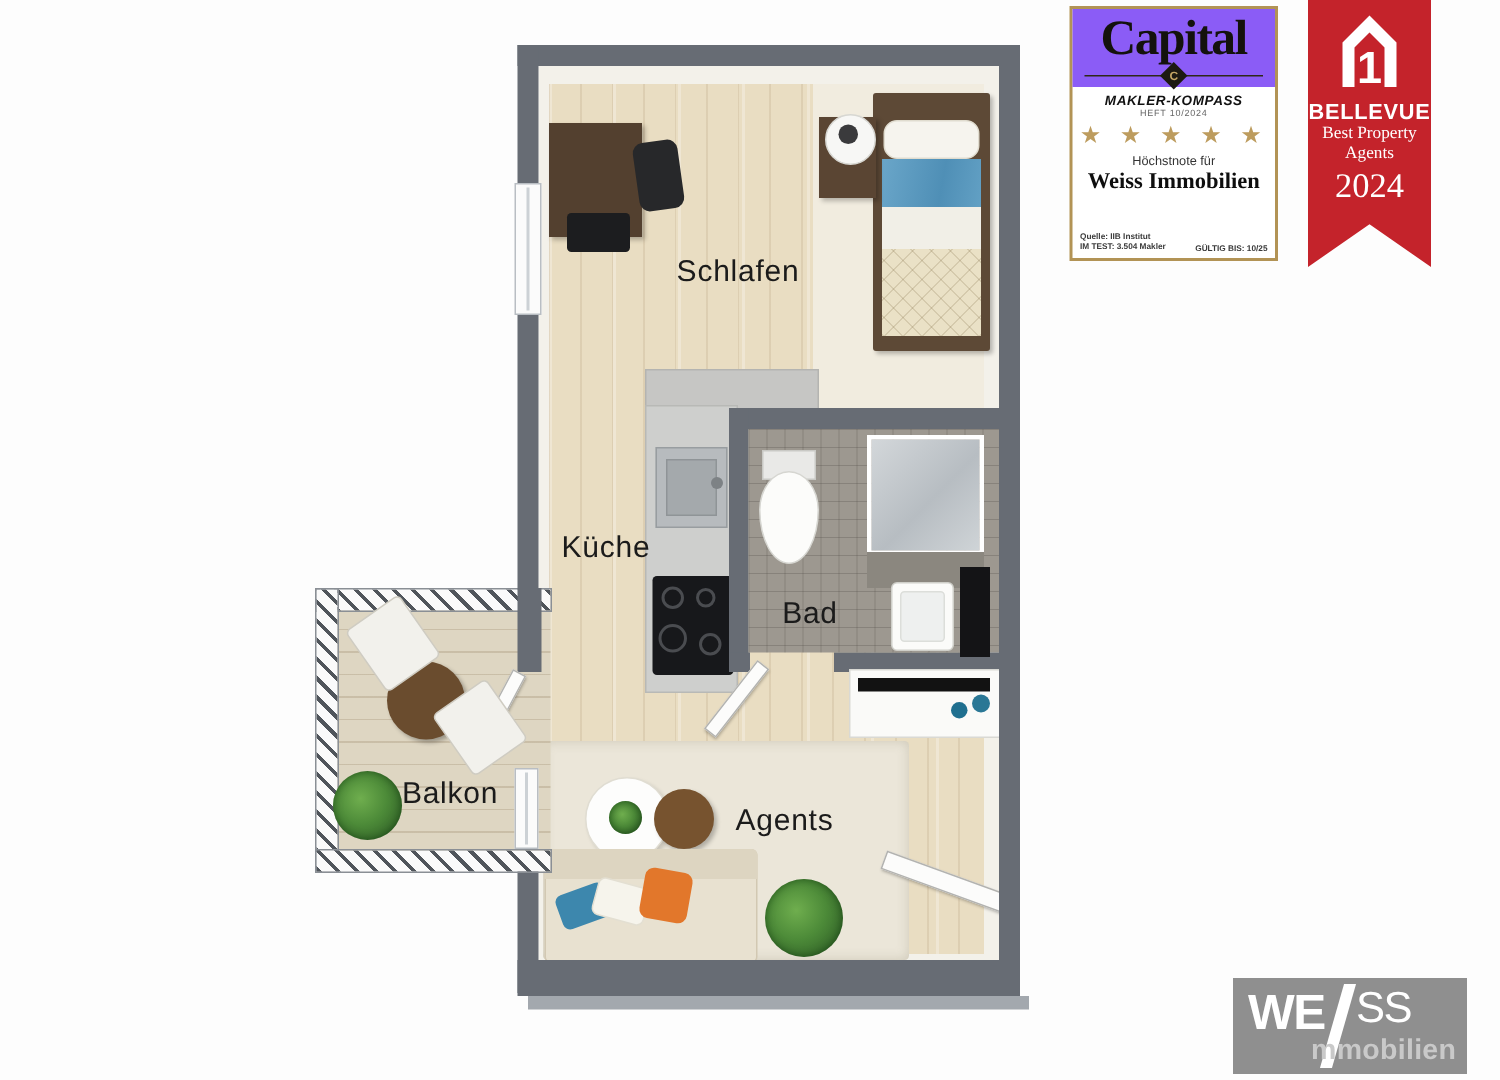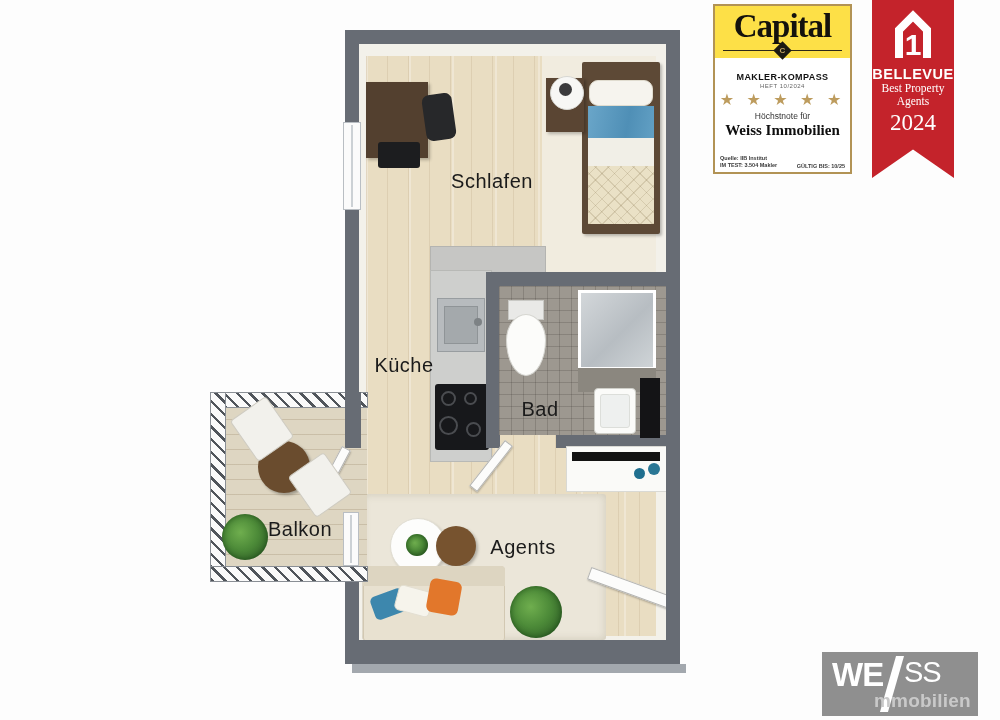--- a/index.html
+++ b/index.html
@@ -26,31 +26,31 @@
          background:radial-gradient(circle at 40% 40%, #6fae4e 0%, #4c8a38 45%, #35672a 80%);
          box-shadow:inset 0 0 6px rgba(0,40,0,0.5);}
   .quilt{position:absolute;background-color:#eae1c6;
          background-image:repeating-linear-gradient(45deg, rgba(120,100,60,0.18) 0 1px, transparent 1px 9px),
                           repeating-linear-gradient(-45deg, rgba(120,100,60,0.18) 0 1px, transparent 1px 9px);}
   .window{position:absolute;background:#fbfbfb;border:1px solid #b9bec3;box-sizing:border-box;}
   .window:after{content:"";position:absolute;left:45%;top:2px;bottom:2px;width:2px;background:#ccd1d5;}
   
   #capital{position:absolute;left:713px;top:4px;width:139px;height:170px;background:#fff;
            border:2px solid #b29355;box-sizing:border-box;}
-  #capital .gold{position:absolute;left:0;top:0;right:0;height:52px;background:#fde047;
+  #capital .gold{position:absolute;left:0;top:0;right:0;height:52px;background:#8b5cf6;
                  display:flex;align-items:flex-start;justify-content:center;}
   #capital .brand{font-family:"Liberation Serif", serif;font-weight:bold;font-size:33px;color:#14120d;
                   line-height:40px;letter-spacing:-1px;}
   #capital .divline{position:absolute;left:8px;right:8px;top:44px;height:1px;background:#2e2817;}
   #capital .diamond{position:absolute;left:50%;top:38px;width:13px;height:13px;margin-left:-7px;
                     background:#1d1a12;transform:rotate(45deg);z-index:2;}
   #capital .diamond span{position:absolute;left:0;top:0;width:13px;height:13px;transform:rotate(-45deg);
                     color:#c4a665;font-size:8px;font-weight:bold;text-align:center;line-height:13px;}
   #capital .body{position:absolute;left:0;top:52px;right:0;bottom:0;text-align:center;}
-  #capital .program{margin-top:14px;font-size:9px;font-weight:bold;color:#111;letter-spacing:0.4px;}
+  #capital .program{margin-top:4px;font-size:9px;font-weight:bold;font-style:italic;color:#111;letter-spacing:0.4px;}
   #capital .issue{font-size:6px;color:#666;margin-top:1px;letter-spacing:0.5px;}
   #capital .award{font-family:"Liberation Serif", serif;font-weight:bold;font-size:15px;color:#0e0e0e;margin-top:3px;}
   #capital .stars{font-size:16px;color:#bd9c5e;letter-spacing:4px;margin-top:1px;}
   #capital .subtitle{font-size:8.5px;color:#333;margin-top:2px;}
   #capital .recipient{font-family:"Liberation Serif", serif;font-weight:bold;font-size:15px;color:#0e0e0e;margin-top:1px;}
   #capital .fineprint{position:absolute;left:5px;right:5px;bottom:3px;display:flex;
                       justify-content:space-between;align-items:flex-end;}
   #capital .fineprint .fp-left{font-size:5.5px;font-weight:bold;color:#3a3a3a;text-align:left;line-height:1.3;}
   #capital .fineprint .fp-right{font-size:5.5px;font-weight:bold;color:#3a3a3a;}
   

